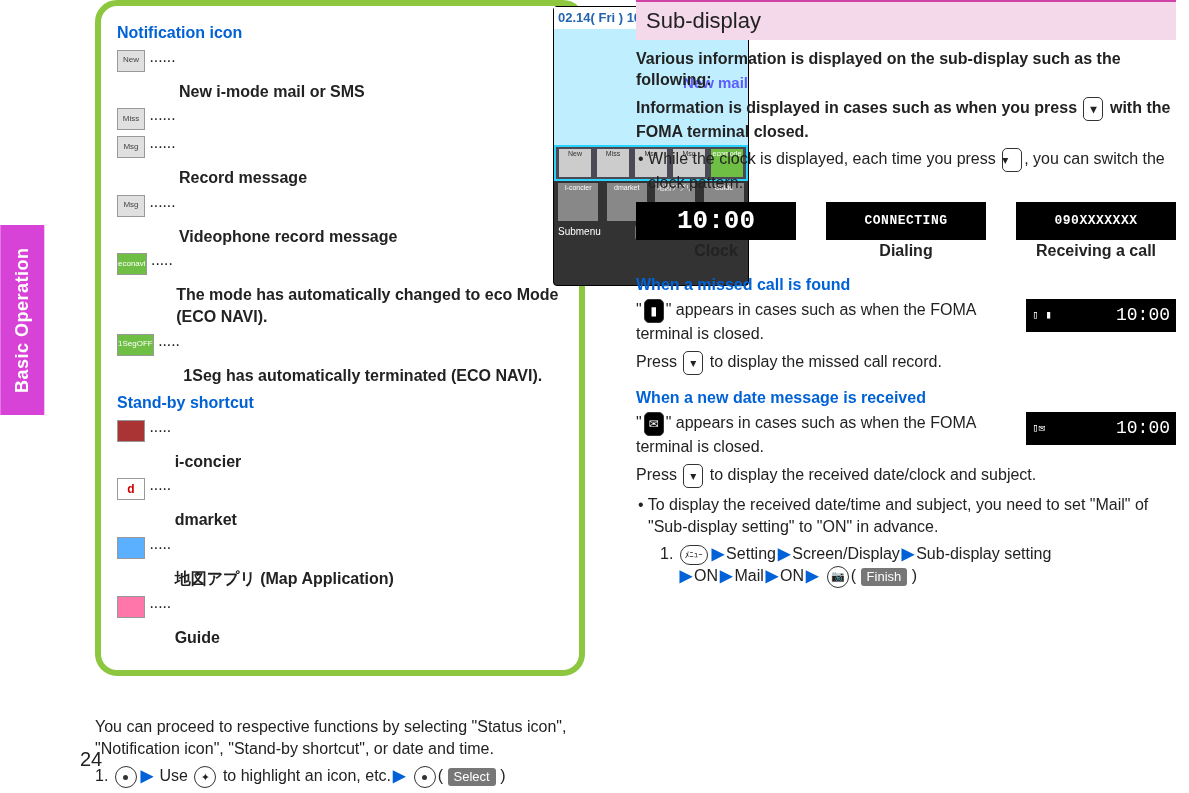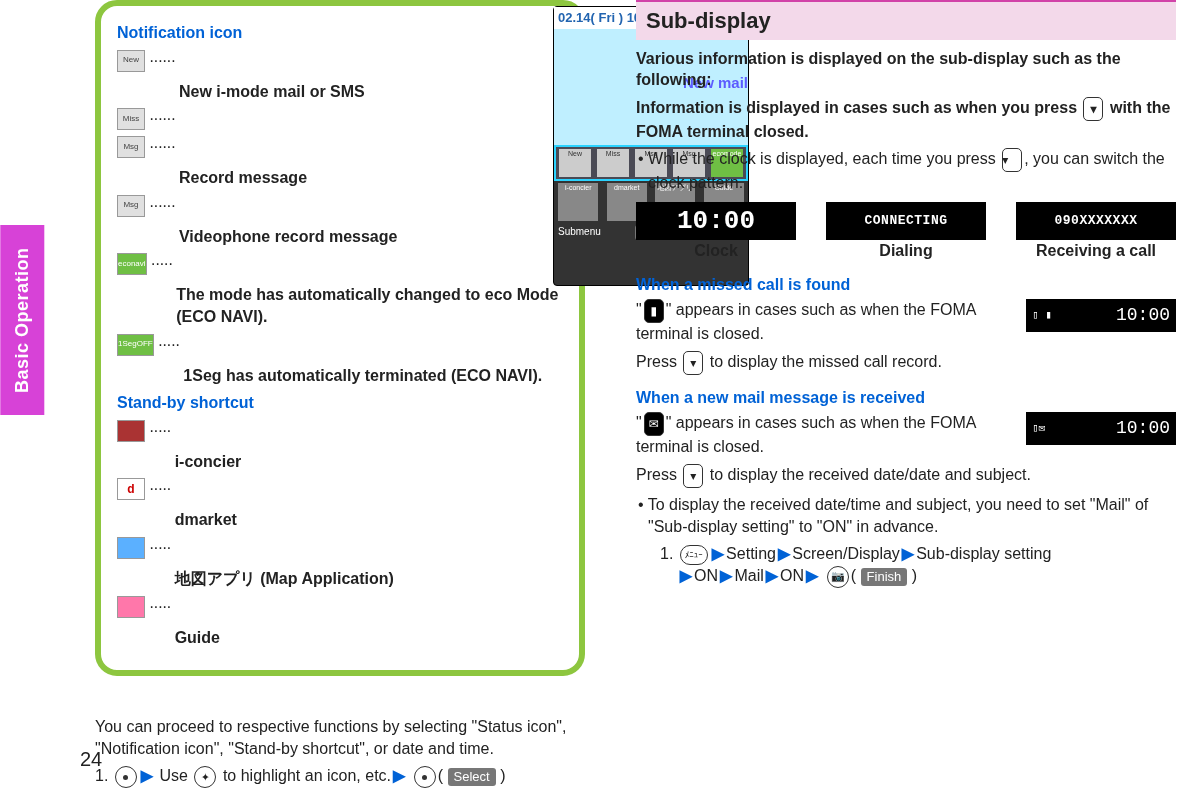--- a/index.html
+++ b/index.html
@@ -90,21 +90,21 @@
   .phone-approw { display:flex; justify-content:space-around; padding:2px 0;}
   .papp { width:40px; height:38px; background:#888; font-size:7px; text-align:center; color:#fff;}
   .phone-soft { display:flex; justify-content:space-between; padding:2px 4px; font-size:10px;}
   .btn-pill { background:#777; color:#fff; border-radius:3px; padding:1px 5px; font-size:10px;}
 
   .orange-h { color:#ef7f1a; font-weight:bold; margin-top:30px; }
   .orange-h2 { font-size:17px;}
 
   .sec-header {
     background:#f3d9ea;
-    font-weight:bold;
+    font-weight:normal;
     font-size:22px;
     padding:4px 10px;
     border-top:2px solid #d142a8;
     margin-bottom:8px;
   }
   .blue-h { color:#0062d6; font-weight:bold; margin:12px 0 4px; }
 
   .subdisp-row { display:flex; gap:30px; margin:8px 0 4px; }
   .subdisp { text-align:center; font-weight:bold; width:170px;}
   .lcd { background:#000; color:#fff; font-family:"Courier New",monospace; font-weight:bold;
@@ -263,34 +263,34 @@
     <p>
       <span>"</span><span class="key-icon" style="background:#000;color:#fff">▮</span><span>" appears in cases such as when the FOMA terminal is closed.</span>
     </p>
   </div>
   <p>
     <span>Press</span>
     <span class="key-icon">▾</span>
     <span>to display the missed call record.</span>
   </p>
 
-  <div class="blue-h">When a new mail message is received</div>
+  <div class="blue-h">When a new date message is received</div>
   <div class="clearfix">
     <div class="mini-lcd">
       <span style="font-size:11px">▯✉</span>
       <span>10:00</span>
     </div>
     <p>
       <span>"</span><span class="key-icon" style="background:#000;color:#fff">✉</span><span>" appears in cases such as when the FOMA terminal is closed.</span>
     </p>
   </div>
   <p>
     <span>Press</span>
     <span class="key-icon">▾</span>
-    <span>to display the received date/date and subject.</span>
+    <span>to display the received date/clock and subject.</span>
   </p>
   <p style="padding-left:12px;text-indent:-10px">
     • <span>To display the received date/time and subject, you need to set "Mail" of "Sub-display setting" to "ON" in advance.</span>
   </p>
   <p style="padding-left:24px">
     <span>1.</span>
     <span class="menu-key">ﾒﾆｭｰ</span><span class="tri">▶</span><span>Setting</span><span class="tri">▶</span><span>Screen/Display</span><span class="tri">▶</span><span>Sub-display setting</span><br>
     &nbsp;&nbsp;&nbsp;&nbsp;<span class="tri">▶</span><span>ON</span><span class="tri">▶</span><span>Mail</span><span class="tri">▶</span><span>ON</span><span class="tri">▶</span>
     <span class="circ-key">📷</span>(
     <span class="btn-label">Finish</span> )

